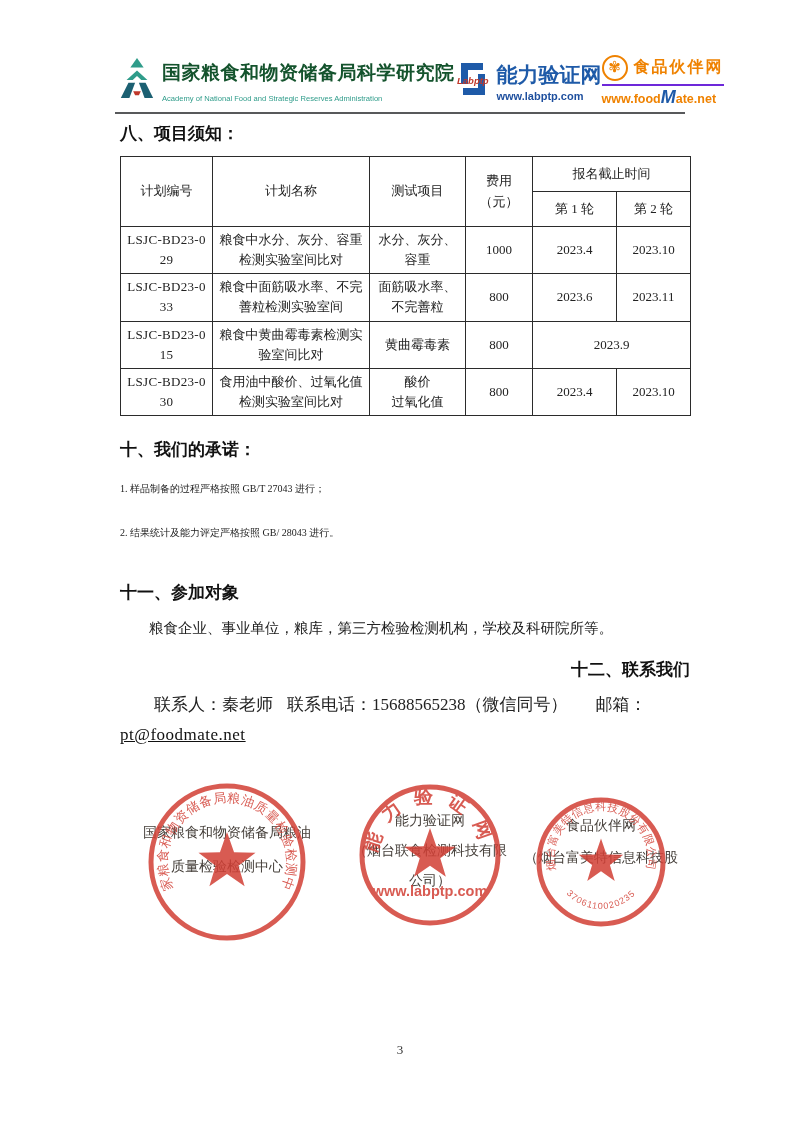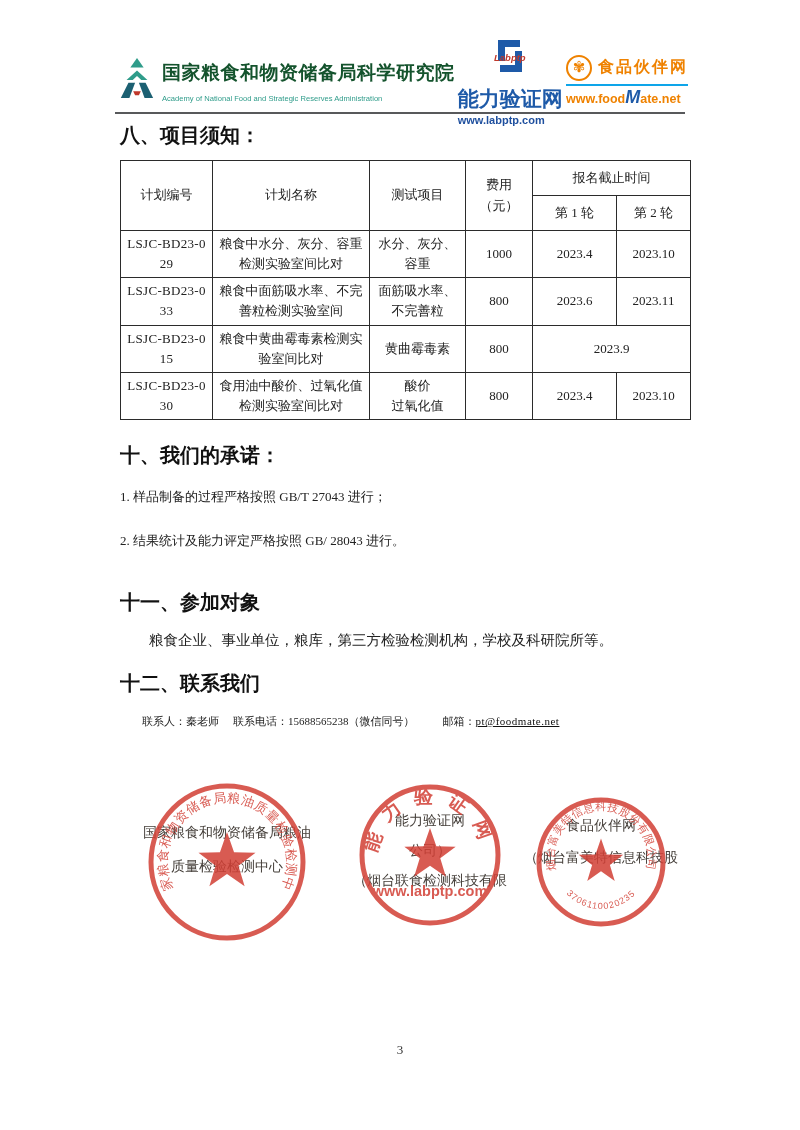--- a/index.html
+++ b/index.html
@@ -12,54 +12,54 @@
   }
   
   .header {
     position:absolute; top:50px; left:118px; width:570px; height:62px;
     display:flex; align-items:center; justify-content:space-between;
   }
   .hr-line { position:absolute; top:112px; left:115px; width:570px; height:2px; background:#58595b; }
   .logo1 { display:flex; align-items:center; gap:6px; }
   .logo1-text .cn { color:#14532d; font-weight:bold; font-size:19px; font-family:"Liberation Sans",sans-serif; letter-spacing:.5px; white-space:nowrap; }
   .logo1-text .en { color:#2f9c8a; font-size:7.6px; font-family:"Liberation Sans",sans-serif; white-space:nowrap; margin-top:8px; }
-  .logo2 { display:flex; align-items:center; gap:6px;flex-direction:column; }
+  .logo2 { display:flex; align-items:center; gap:6px; }
   .logo2-text .cn { color:#1e5aa8; font-weight:bold; font-size:21px; font-family:"Liberation Sans",sans-serif; white-space:nowrap; }
   .logo2-text .url { color:#1e4f9e; font-weight:bold; font-size:11px; font-family:"Liberation Sans",sans-serif; margin-top:1px; }
   .logo3 { display:flex; flex-direction:column; align-items:flex-start; }
   .logo3-top { display:flex; align-items:center; gap:6px; }
   .logo3-circle { width:26px; height:26px; border:2px solid #ef8200; border-radius:50%; display:flex; align-items:center; justify-content:center; color:#ef8200; font-size:15px; line-height:1; }
   .logo3-name { color:#ef8200; font-weight:bold; font-size:16px; font-family:"Liberation Sans",sans-serif; letter-spacing:2px; white-space:nowrap; }
-  .logo3-url { border-top:2px solid #0ea5e9; margin-top:3px; padding-top:1px; font-family:"Liberation Sans",sans-serif; font-size:12.5px; font-weight:bold; color:#ef8200; width:100%; text-align:left; }
+  .logo3-url { border-top:2px solid #6d28d9; margin-top:3px; padding-top:1px; font-family:"Liberation Sans",sans-serif; font-size:12.5px; font-weight:bold; color:#ef8200; width:100%; text-align:left; }
   .logo3-url .bigM { color:#1e5aa8; font-size:18px; font-style:italic; }
   
   .content { position:absolute; top:120px; left:120px; width:570px; }
-  h2.sec { font-family:"Liberation Sans","DejaVu Sans",sans-serif; font-size:20px; font-weight:bold; color:#111; }
+  h2.sec { font-family:"Liberation Sans","DejaVu Sans",sans-serif; font-size:17px; font-weight:bold; color:#111; }
   .sec8 { margin-top:2px; }
   
   table.plans { border-collapse:collapse; table-layout:fixed; width:570px; margin-top:11px; font-size:13px; }
   table.plans col.c1{width:92px} table.plans col.c2{width:157px} table.plans col.c3{width:96px}
   table.plans col.c4{width:67px} table.plans col.c5{width:84px} table.plans col.c6{width:74px}
   table.plans th, table.plans td {
     border:1px solid #2b2b2b; text-align:center; vertical-align:middle;
     font-weight:normal; padding:3px 4px; line-height:1.55;
   }
   table.plans thead th { height:35px; }
   table.plans tbody td { height:46px; }
   .pre { white-space:pre-line;margin-top:47px; }
   td.code { word-break:break-all; letter-spacing:.3px; }
   
   .sec9 { margin-top:25px; }
   .para { font-size:14.5px; text-indent:2em; line-height:35px; margin-top:9px; }
   .sec10 { margin-top:22px; }
-  .promise { font-size:13px; line-height:32px; margin-top:12px; }
+  .promise { font-size:10px; line-height:32px; margin-top:12px; }
   .sec11 { margin-top:32px; }
   .para1 { font-size:14.5px; text-indent:2em; line-height:30px; margin-top:9px; }
-  .sec12 { margin-top:15px; }
-  .contact { font-size:11px; text-indent:2em; line-height:30px; margin-top:9px; }
+  .sec12 { margin-top:15px;text-align:right; }
+  .contact { font-size:17px; text-indent:2em; line-height:30px; margin-top:9px; }
   .contact .gap { display:inline-block; width:14px; }
   .email { text-decoration:underline; color:#111; letter-spacing:.5px; }
   
   .stampzone { position:absolute; top:0; left:0; width:800px; height:1130px; pointer-events:none; }
   .printed { position:absolute; text-align:center; color:#46403b; font-size:14px; z-index:1; }
   .stamp-svg { position:absolute; z-index:2; opacity:.85; }
   .footer-page { position:absolute; top:1042px; left:0; width:800px; text-align:center; font-size:13px; color:#333; }
 </style>
 </head>
 <body>
@@ -185,22 +185,22 @@
   </div>
 
   <div class="stampzone">
 
     <div class="printed" style="left:122px; top:816px; width:210px; line-height:34px;">
       <div>国家粮食和物资储备局粮油</div>
       <div>质量检验检测中心</div>
     </div>
     <div class="printed" style="left:318px; top:806px; width:224px; line-height:30px;">
       <div>能力验证网</div>
+      <div>（烟台联食检测科技有限</div>
       <div>公司）</div>
-      <div>（烟台联食检测科技有限</div>
     </div>
     <div class="printed" style="left:489px; top:810px; width:224px; line-height:32px;">
       <div>食品伙伴网</div>
       <div>（烟台富美特信息科技股</div>
     </div>
 
     <svg class="stamp-svg" style="left:137px; top:772px;" width="180" height="180" viewBox="0 0 180 180">
       <circle cx="90" cy="90" r="76" fill="none" stroke="#d23f35" stroke-width="5"></circle>
       <polygon points="90,60 97.05,80.29 118.53,80.73 101.41,93.71 107.63,114.27 90,102 72.37,114.27 78.59,93.71 61.47,80.73 82.95,80.29" fill="#d23f35"></polygon>
       <defs>

